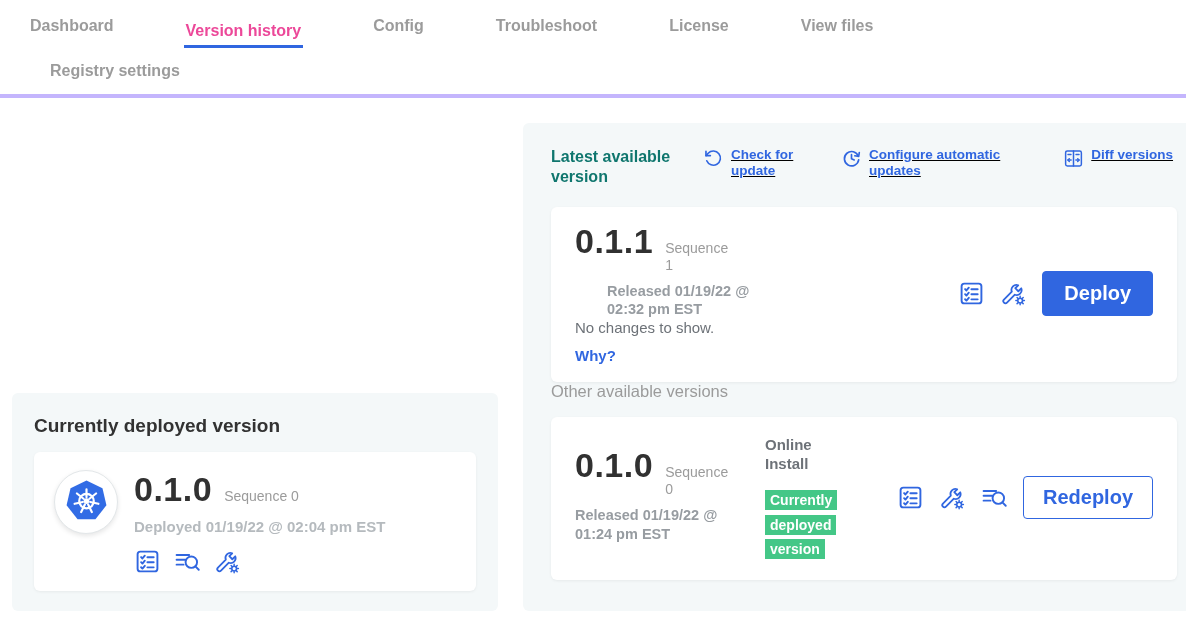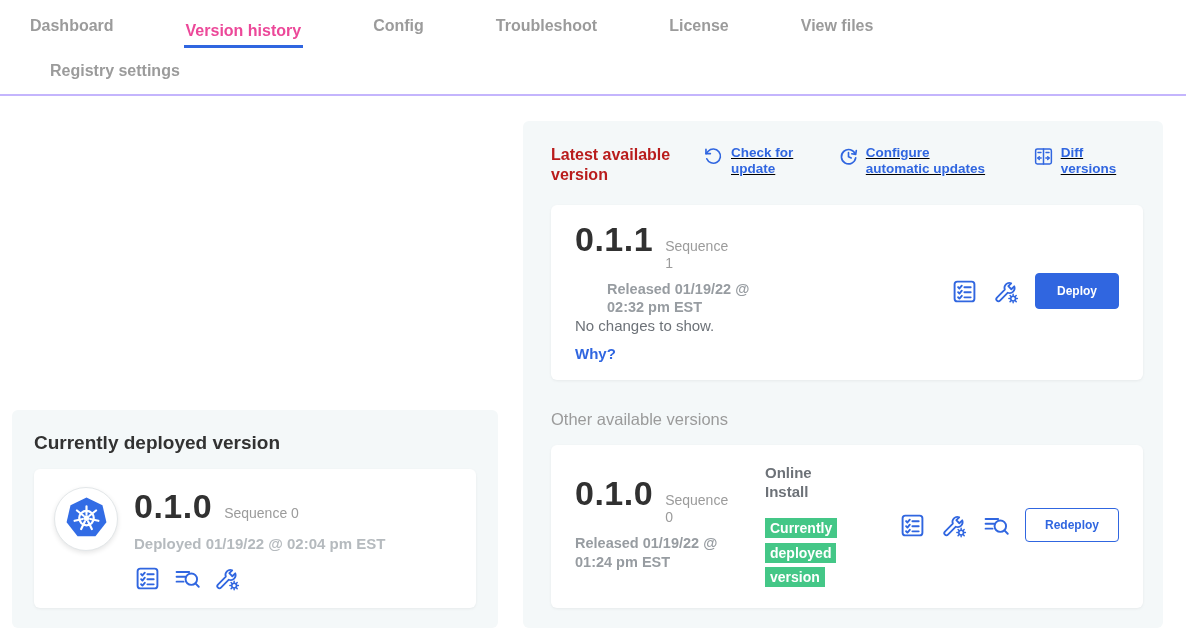--- a/index.html
+++ b/index.html
@@ -1,19 +1,19 @@
 <!DOCTYPE html>
 <html><head>
 <meta charset="utf-8">
 <style>
   * { margin:0; padding:0; box-sizing:border-box; }
   html,body { width:1186px; height:640px; background:#fff; overflow:hidden;
     font-family:"Liberation Sans", sans-serif; }
   
-  .nav { background:#fff; border-bottom:2px solid #c4b5fd; padding-left:28px; }
+  .nav { background:#fff; border-bottom:4px solid #c4b5fd; padding-left:28px; }
   .nav-row1 { display:flex; gap:68px; align-items:flex-end; height:48px; }
   .nav-row2 { display:flex; height:46px; align-items:center; padding-left:20px; }
   .tab { font-size:16px; font-weight:600; color:#9b9b9b; padding:12px 2px 13px;
     cursor:pointer; white-space:nowrap; }
   .tab.active { color:#ec4899; border-bottom:3px solid #3066e0; padding-bottom:5px; }
   
   .main { display:flex; align-items:flex-end; gap:25px; padding:25px 23px 0 12px; }
   .panel { background:#f4f8f9; border-radius:6px; }
   .left-panel { width:486px; padding:22px 22px 20px; flex-shrink:0; }
   .left-panel h2 { font-size:19px; font-weight:700; color:#323232; margin-bottom:15px; }
@@ -27,44 +27,44 @@
   .seq { font-size:14px; color:#9b9b9b; font-weight:400; }
   .seq.narrow { display:inline-block; width:66px; line-height:1.2; }
   .date-light { font-size:15px; font-weight:600; color:#b5babe; margin-top:9px; }
   .date-med { font-size:14.5px; font-weight:600; color:#979ca1; line-height:1.3; margin-top:8px; }
   .icon-row { display:flex; align-items:center; gap:13px; margin-top:13px; }
   .icon-btn { width:27px; height:27px; cursor:pointer; display:inline-flex; }
   .icon-btn svg { width:100%; height:100%; }
   
   .right-panel { flex:1; padding:24px 20px 20px 28px; min-height:488px; }
   .rp-header { display:flex; align-items:flex-start; }
-  .rp-title { width:152px; font-size:16px; font-weight:700; color:#b91c1c;
+  .rp-title { width:152px; font-size:16px; font-weight:700; color:#0f766e;
     line-height:1.25; flex-shrink:0; }
   .action { display:flex; gap:7px; align-items:flex-start; cursor:pointer; margin-right:36px;text-decoration:underline; }
   .action:last-child { margin-right:4px; margin-left:auto; }
   .action svg { width:21px; height:21px; flex-shrink:0; margin-top:1px; }
   .action .lbl { font-size:13.5px; font-weight:700; color:#3066e0; line-height:1.2; }
   .w70 { display:inline-block; max-width:74px; }
   .w130 { display:inline-block; max-width:136px; }
   .vcard { background:#fff; border-radius:6px; margin-top:20px; padding:15px 24px 18px;
     box-shadow:0 1px 3px rgba(0,0,0,.06); display:flex; }
   .vcol-left { width:190px; flex-shrink:0; }
   .vcol-mid { width:132px; flex-shrink:0; padding-top:4px; }
   .vcol-right { margin-left:auto; align-self:center; display:flex; align-items:center; gap:15px; }
   .source { font-size:15px; font-weight:600; color:#6d7278; line-height:1.25;
     display:inline-block; max-width:84px; }
   .note { font-size:15px; color:#6d7278; }
   .why { font-size:15px; font-weight:700; color:#3066e0; margin-top:11px; cursor:pointer; }
   .badge { display:inline; background:#44c787; color:#fff; font-size:14px; font-weight:700;
     line-height:1.5; padding:2px 5px; -webkit-box-decoration-break:clone;
     box-decoration-break:clone; }
   .badge-wrap { max-width:76px; margin-top:14px; line-height:1.55; }
-  .other-h { font-size:16.5px; color:#9b9b9b; font-weight:400; margin-top:30px; }
+  .other-h { font-size:16.5px; color:#9b9b9b; font-weight:400; }
   .vcard.other { margin-top:16px; }
-  .btn { font-family:inherit; font-size:12px; font-weight:700; border-radius:4px;
+  .btn { font-family:inherit; font-size:20px; font-weight:700; border-radius:4px;
     cursor:pointer; }
   .btn-primary { background:#3066e0; color:#fff; border:1px solid #3066e0; padding:10px 21px; }
   .btn-outline { background:#fff; color:#3066e0; border:1.5px solid #3066e0; padding:9px 19px; }
   .mid-pad { padding-top:54px; }
 </style>
 </head>
 <body>
 
 <svg width="0" height="0" style="position:absolute">
   <defs>

